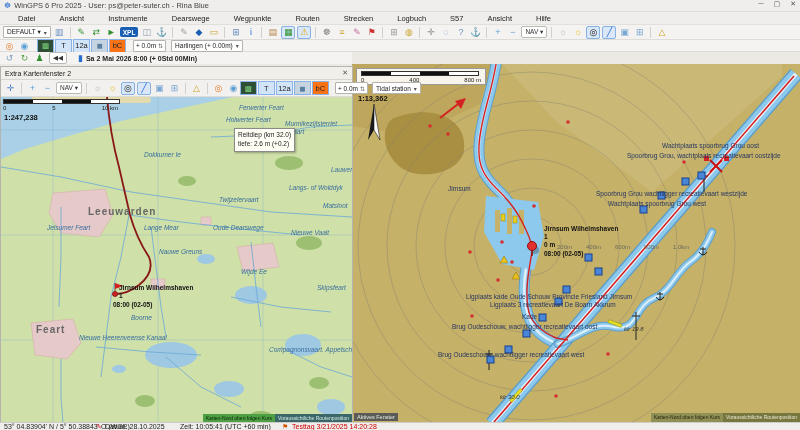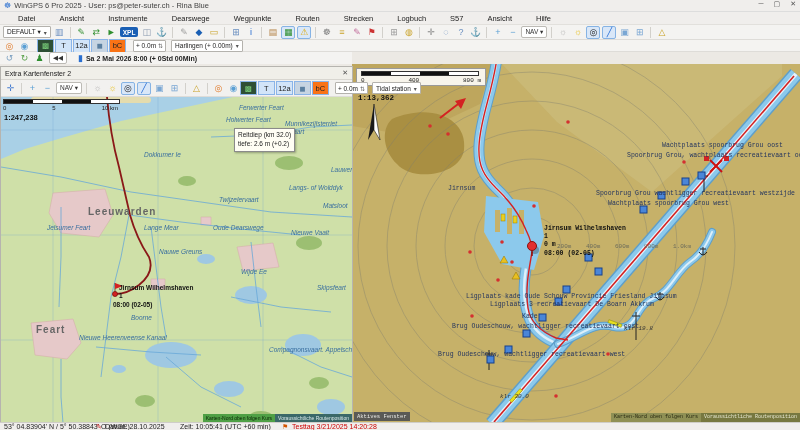--- a/index.html
+++ b/index.html
@@ -42,21 +42,21 @@
   #time-marker{color:#2a6fd0;font-size:9px;margin-left:8px;}
   #time-text{font-size:7px;font-weight:bold;color:#222;}
   
   #left-window{left:0;top:66px;width:353px;height:356px;border:1px solid #b6b4af;box-sizing:border-box;background:#f2f1ef;}
   #lw-header{position:relative;height:12px;background:#f0efe9;border-bottom:1px solid #d8d6d0;
              font-size:7px;display:flex;align-items:center;padding:0 4px;justify-content:space-between;}
   #lw-toolbar{position:relative;height:16px;display:flex;align-items:center;gap:2px;padding-left:3px;
               border-bottom:1px solid #dedcd8;background:#f2f1ef;}
   #left-map{position:relative;width:351px;height:326px;background:#cfe0a8;overflow:hidden;}
   
-  #right-map{left:352px;top:64px;width:448px;height:358px;background:#c6b169;overflow:hidden;font-family:Liberation Mono, monospace;}
+  #right-map{left:352px;top:64px;width:448px;height:358px;background:#c6b169;overflow:hidden;}
   
   .lbl{position:absolute;white-space:nowrap;font-size:6.5px;color:#26365e;line-height:1;}
   .lbl.water{font-style:italic;color:#3a6f9f;}
   .lbl.city{font-size:10px;font-weight:bold;color:#666;letter-spacing:1px;}
   .lbl.mark{font-weight:bold;color:#101010;}
   .lbl.ring{font-size:6px;color:#6b6b5a;}
   .lbl.clr{font-size:6px;font-style:italic;color:#333;}
   
   .sbar-box{position:absolute;background:rgba(255,255,255,.88);border:1px solid #999;padding:2px 4px 1px 4px;}
   .sbar{height:3px;border:1px solid #333;background:repeating-linear-gradient(90deg,#111 0 29px,#fff 29px 58px);}

